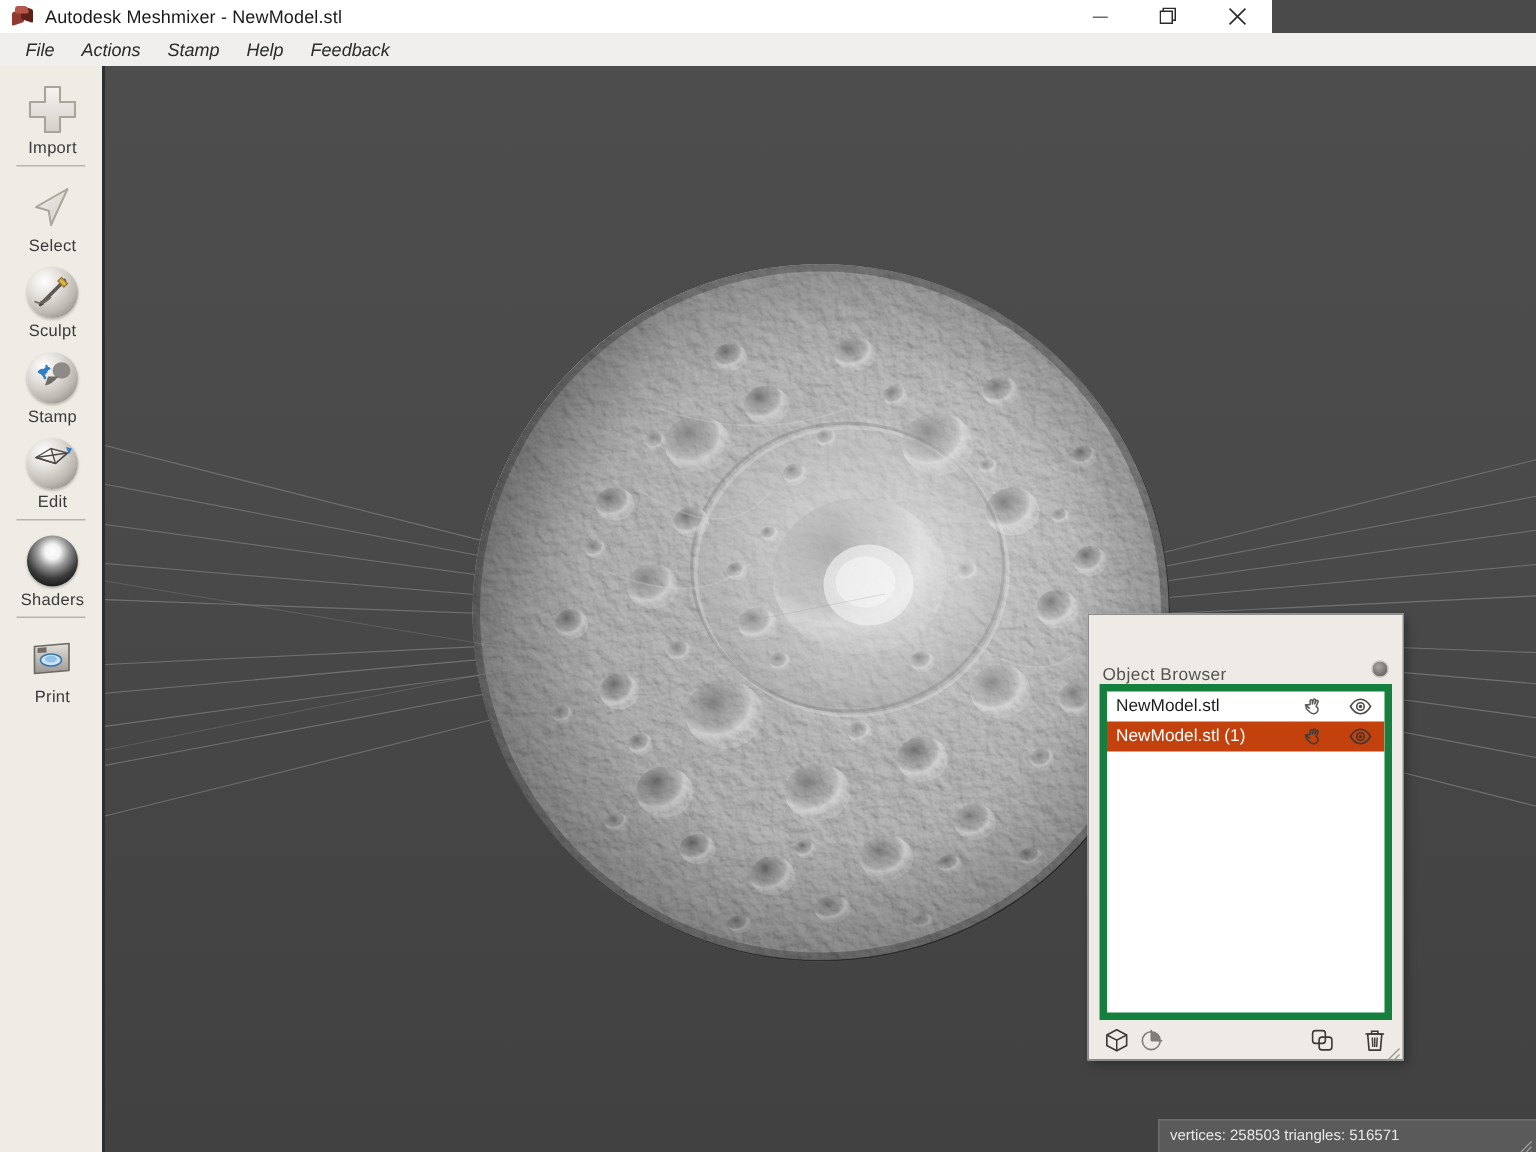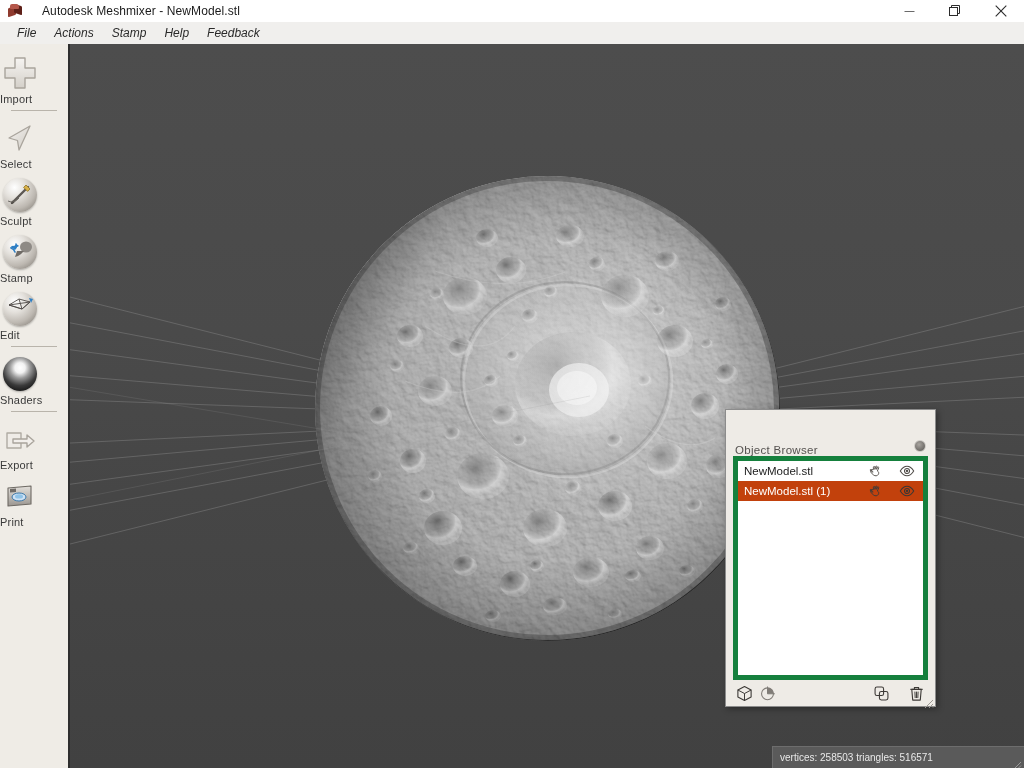--- a/index.html
+++ b/index.html
@@ -13,25 +13,24 @@
   #app {
     position: relative;
     width: 1024px; height: 768px;
     overflow: hidden;
     background: #4a4a4a;
   }
 
   
   .titlebar {
     position: absolute; left: 0; top: 0;
-    width: 1024px; height: 22px;
+    width: 848px; height: 22px;
     background: #ffffff;
     display: flex; align-items: center;
     border-bottom: 1px solid #f0f0f0;
-    gap: 12px;
   }
   .title-icon {
     width: 16px; height: 16px;
     margin-left: 7px; margin-right: 7px;
     position: relative; flex: none;
   }
   .title-icon i {
     position: absolute; display: block;
   }
   .ti-a { left: 1px; top: 4px; width: 8px; height: 9px; background: #8f3a2e; transform: skewY(-18deg); border-radius: 1px;}
@@ -74,20 +73,21 @@
     position: absolute; left: 0; top: 44px;
     width: 70px; height: 724px;
     background: #efece6;
     border-right: 2px solid #2e2e2e;
     box-sizing: border-box;
     padding-top: 6px;
   }
   .tool {
     width: 70px;
     display: flex; flex-direction: column;
+    align-items: center;
     padding: 3px 0 2px 0;
     box-sizing: border-box;
   }
   .tool-ico {
     width: 40px; height: 40px;
     position: relative;
     display: flex; align-items: center; justify-content: center;
   }
   .tool-label {
     font-size: 11px;
@@ -355,29 +355,20 @@
     <div class="tsep"></div>
 
     <div class="tool">
       <div class="tool-ico">
         <div class="sph" style="background: radial-gradient(circle at 50% 32%, #ffffff 0%, #f2f2f2 18%, #999999 36%, #3a3a3a 62%, #141414 85%, #0b0b0b 100%);"></div>
       </div>
       <div class="tool-label">Shaders</div>
     </div>
     <div class="tsep"></div>
 
-    <div class="tool">
-      <div class="tool-ico">
-        <svg width="34" height="34" viewBox="0 0 34 34">
-          <path d="M4,11 H18 V26 H4 Z" fill="#efece7" stroke="#b0aba3" stroke-width="1.4" stroke-linejoin="round"></path>
-          <path d="M10,17 H24 V13 L31,19 L24,25 V21 H10 Z" fill="#f2efeb" stroke="#a9a49c" stroke-width="1.4" stroke-linejoin="round"></path>
-        </svg>
-      </div>
-      <div class="tool-label">Export</div>
-    </div>
 
     <div class="tool">
       <div class="tool-ico">
         <svg width="34" height="34" viewBox="0 0 34 34">
           <defs>
             <linearGradient id="gPr" x1="0" y1="0" x2="0" y2="1">
               <stop offset="0" stop-color="#e3e0db"></stop>
                 <stop offset="1" stop-color="#9b9690"></stop>
             </linearGradient>
           </defs>

